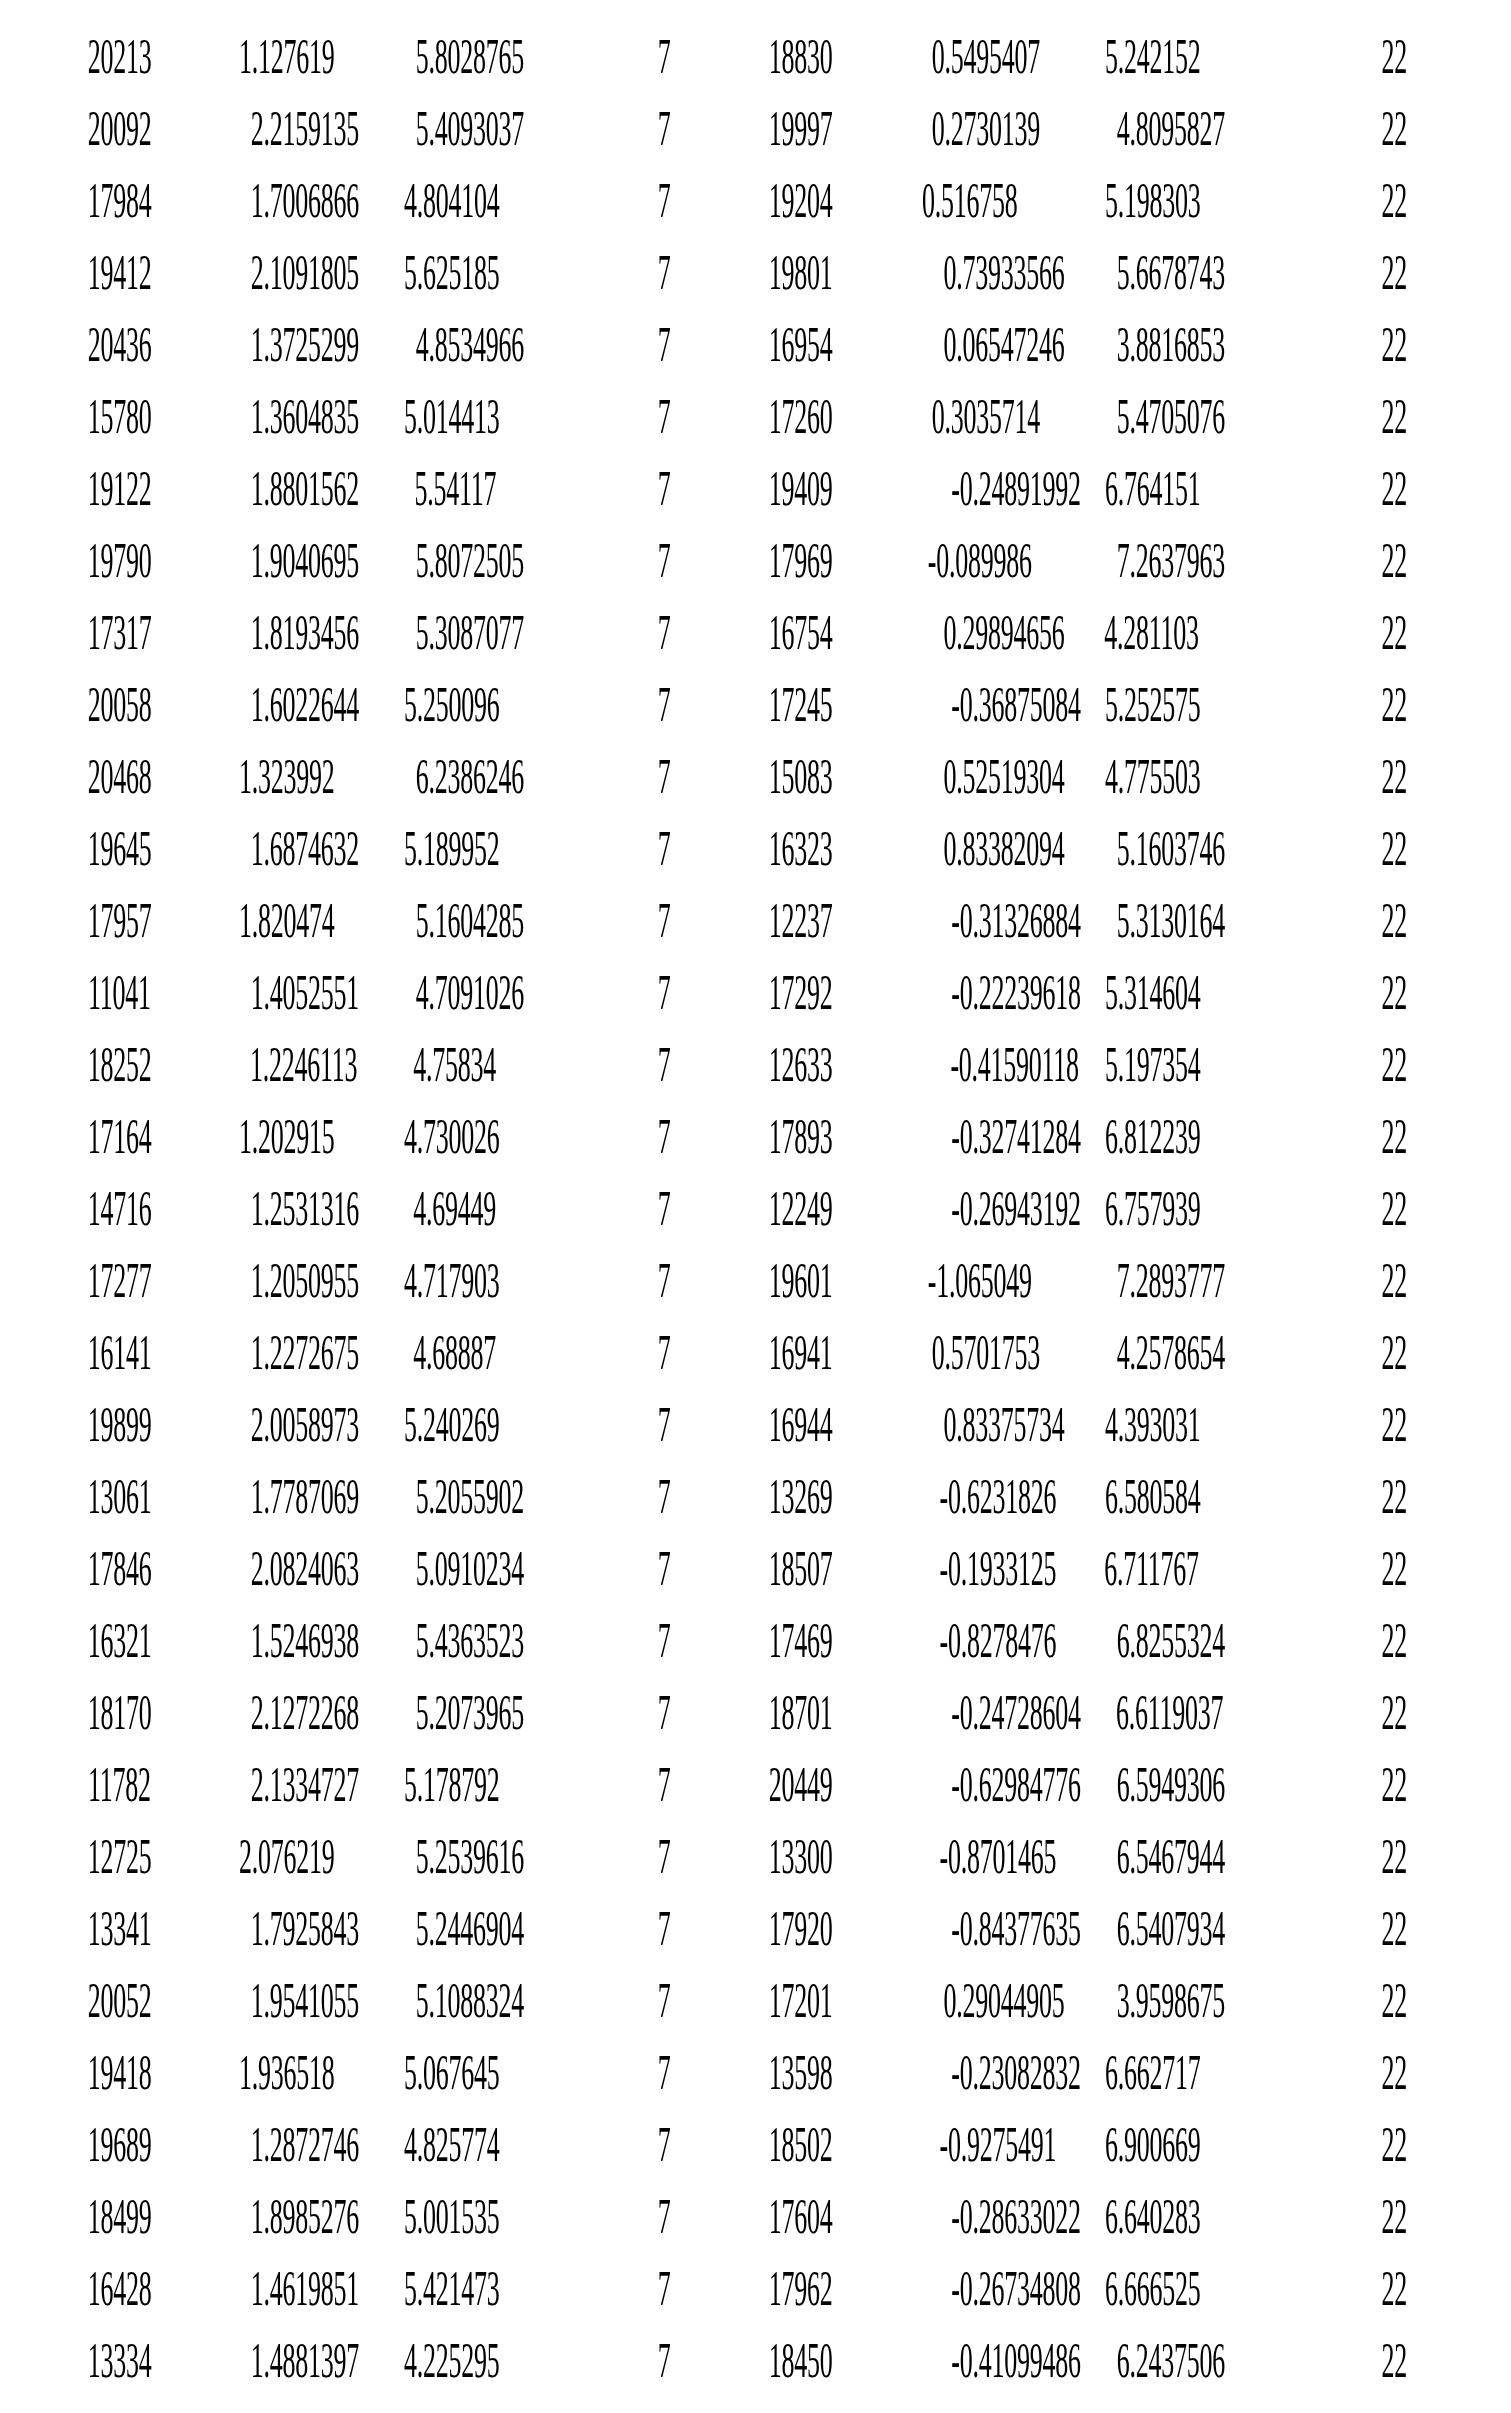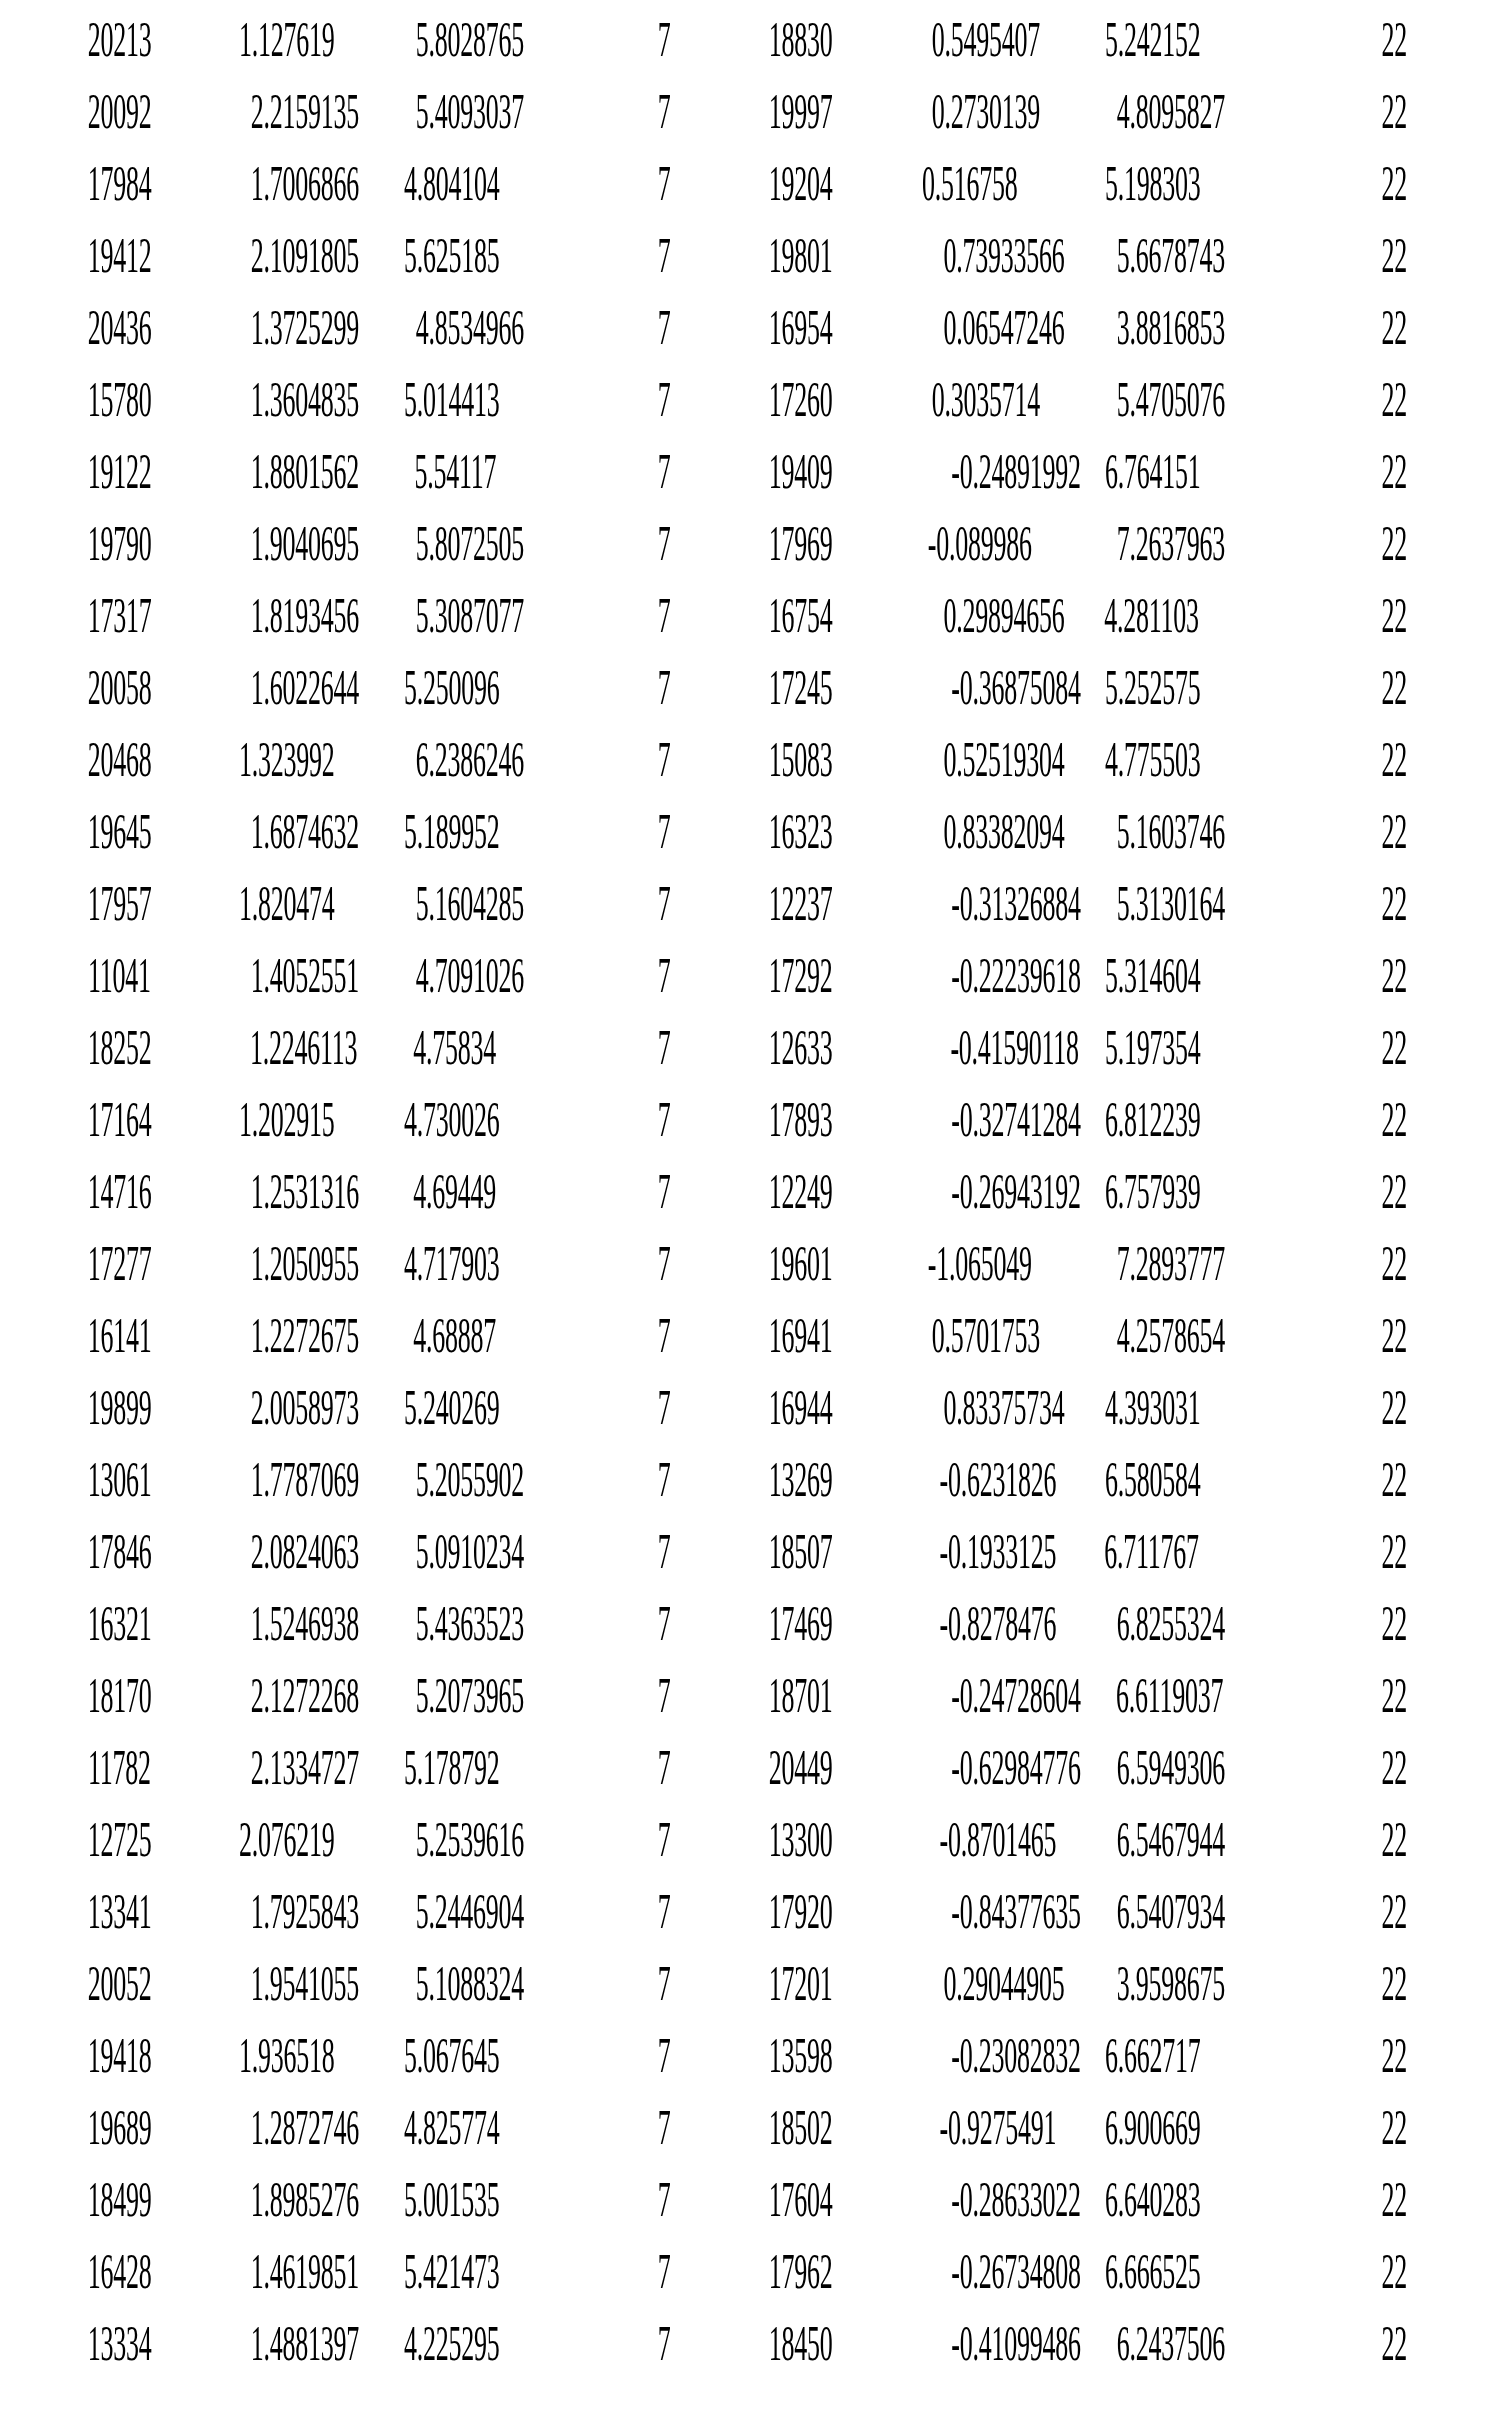--- a/index.html
+++ b/index.html
@@ -2,21 +2,21 @@
 <html style="font-size:14px"><head>
 <meta charset="utf-8">
 <style>
   html,body{margin:0;padding:0;}
   body{
     width:1511px;height:2413px;
     background:#ffffff;color:#000000;
     font-family:"Liberation Serif","DejaVu Serif",serif;
     overflow:hidden;
   }
-  #table{padding-top:3px;}
+  #table{padding-top:20px;}
   .row{
     display:grid;
     grid-template-columns:151px 165px 180px 174px 162px 185px 172px 218px;
     height:72px;
     align-items:center;
   }
   .cell{
     text-align:right;
     font-size:50px;
     line-height:1;

